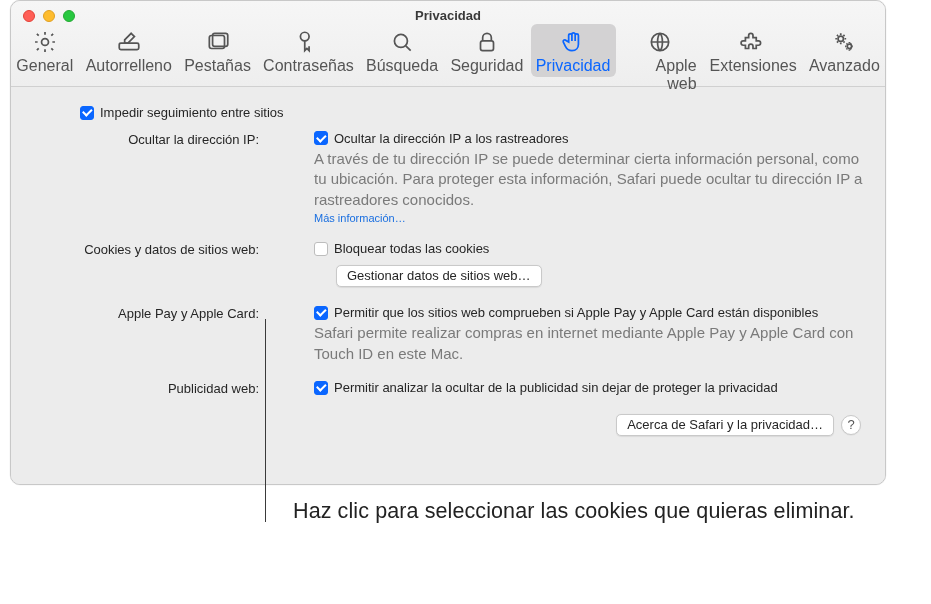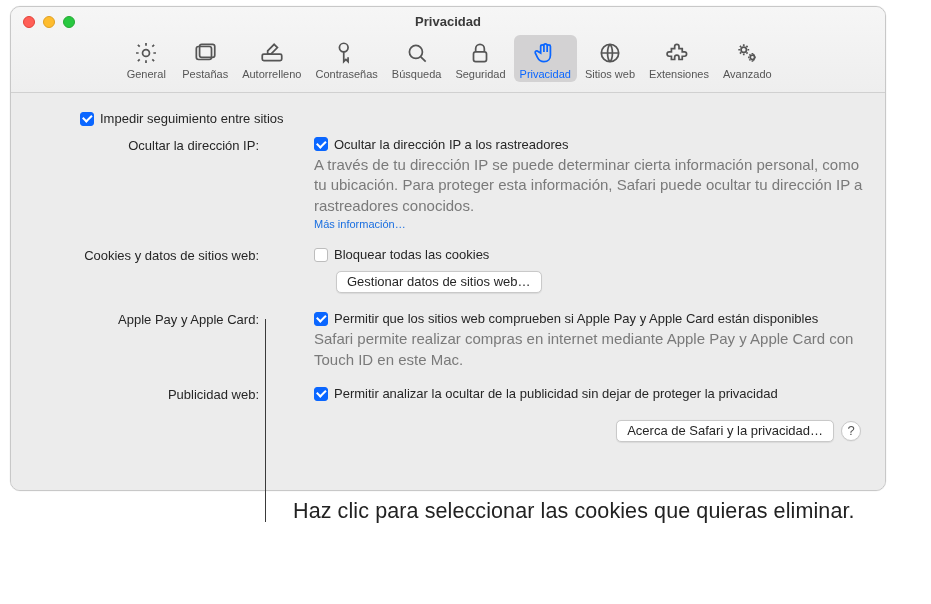--- a/index.html
+++ b/index.html
@@ -18,21 +18,20 @@
     .window {
       width: 876px;
       height: 485px;
       border: 1px solid #c8c8c8;
       border-radius: 10px;
       overflow: hidden;
       background: #ececec;
       box-shadow: 0 0 0 0.5px rgba(0,0,0,0.05);
       position: relative;
       margin-left: 10px;
-      margin-top: 6px;
     }
     .titlebar {
       height: 86px;
       background: linear-gradient(#f6f6f6,#eeeeee);
       border-bottom: 1px solid #d0d0d0;
       display: flex;
       flex-direction: column;
     }
     .traffic {
       display: flex;
@@ -79,23 +78,23 @@
       background: #d3d2d3;
     }
     .tbicon {
       height: 30px;
       display: flex;
       align-items: center;
       justify-content: center;
     }
     .tbicon svg { width: 26px; height: 26px; }
     .tblabel {
-      font-size: 11px;
+      font-size: 16px;
       color: #555;
-      text-align: left;
+      text-align: right;
     }
     .tbitem.active .tblabel { color: #0a66ff; }
     .tbitem.active svg { stroke: #0a66ff; fill: none; }
     .content {
       padding: 18px 22px 12px 22px;
       background: #ececec;
       height: calc(100% - 86px);
     }
     .row {
       display: flex;
@@ -228,40 +227,40 @@
               <circle cx="12" cy="12" r="3.2"></circle>
               <path d="M12 2.8v2.4M12 18.8v2.4M4.5 4.5l1.7 1.7M17.8 17.8l1.7 1.7M2.8 12h2.4M18.8 12h2.4M4.5 19.5l1.7-1.7M17.8 6.2l1.7-1.7"></path>
             </svg>
         </div>
         <span class="tblabel">General</span>
       </div>
 
       <div class="tbitem">
         <div class="tbicon">
           <svg viewBox="0 0 24 24" stroke="#555" fill="none" stroke-width="1.6">
+              <rect x="3" y="13" width="18" height="6" rx="1.5"></rect>
+              <path d="M14 4l3 3-6 6h-3v-3z"></path>
+            </svg>
+        </div>
+        <span class="tblabel">Autorrelleno</span>
+      </div>
+
+      <div class="tbitem">
+        <div class="tbicon">
+          <svg viewBox="0 0 24 24" stroke="#555" fill="none" stroke-width="1.6">
               <rect x="4" y="6" width="14" height="12" rx="2"></rect>
               <rect x="7" y="4" width="14" height="12" rx="2"></rect>
             </svg>
         </div>
         <span class="tblabel">Pestañas</span>
       </div>
 
       <div class="tbitem">
         <div class="tbicon">
           <svg viewBox="0 0 24 24" stroke="#555" fill="none" stroke-width="1.6">
-              <rect x="3" y="13" width="18" height="6" rx="1.5"></rect>
-              <path d="M14 4l3 3-6 6h-3v-3z"></path>
-            </svg>
-        </div>
-        <span class="tblabel">Autorrelleno</span>
-      </div>
-
-      <div class="tbitem">
-        <div class="tbicon">
-          <svg viewBox="0 0 24 24" stroke="#555" fill="none" stroke-width="1.6">
               <circle cx="9" cy="7" r="4"></circle>
               <path d="M9 11v9l2-2 2 2v-4"></path>
             </svg>
         </div>
         <span class="tblabel">Contraseñas</span>
       </div>
 
       <div class="tbitem">
         <div class="tbicon">
           <svg viewBox="0 0 24 24" stroke="#555" fill="none" stroke-width="1.6">
@@ -291,21 +290,21 @@
         <span class="tblabel">Privacidad</span>
       </div>
 
       <div class="tbitem">
         <div class="tbicon">
           <svg viewBox="0 0 24 24" stroke="#555" fill="none" stroke-width="1.6">
               <circle cx="12" cy="12" r="8"></circle>
               <path d="M4 12h16M12 4c3 3 3 13 0 16M12 4c-3 3-3 13 0 16"></path>
             </svg>
         </div>
-        <span class="tblabel">Sitios web</span>
+        <span class="tblabel">Apple web</span>
       </div>
 
       <div class="tbitem">
         <div class="tbicon">
           <svg viewBox="0 0 24 24" stroke="#555" fill="none" stroke-width="1.6">
               <path d="M5 8h3V6a2 2 0 114 0v2h3v3h2a2 2 0 110 4h-2v3h-3v-2a2 2 0 10-4 0v2H5v-3H3a2 2 0 110-4h2z"></path>
             </svg>
         </div>
         <span class="tblabel">Extensiones</span>
       </div>

